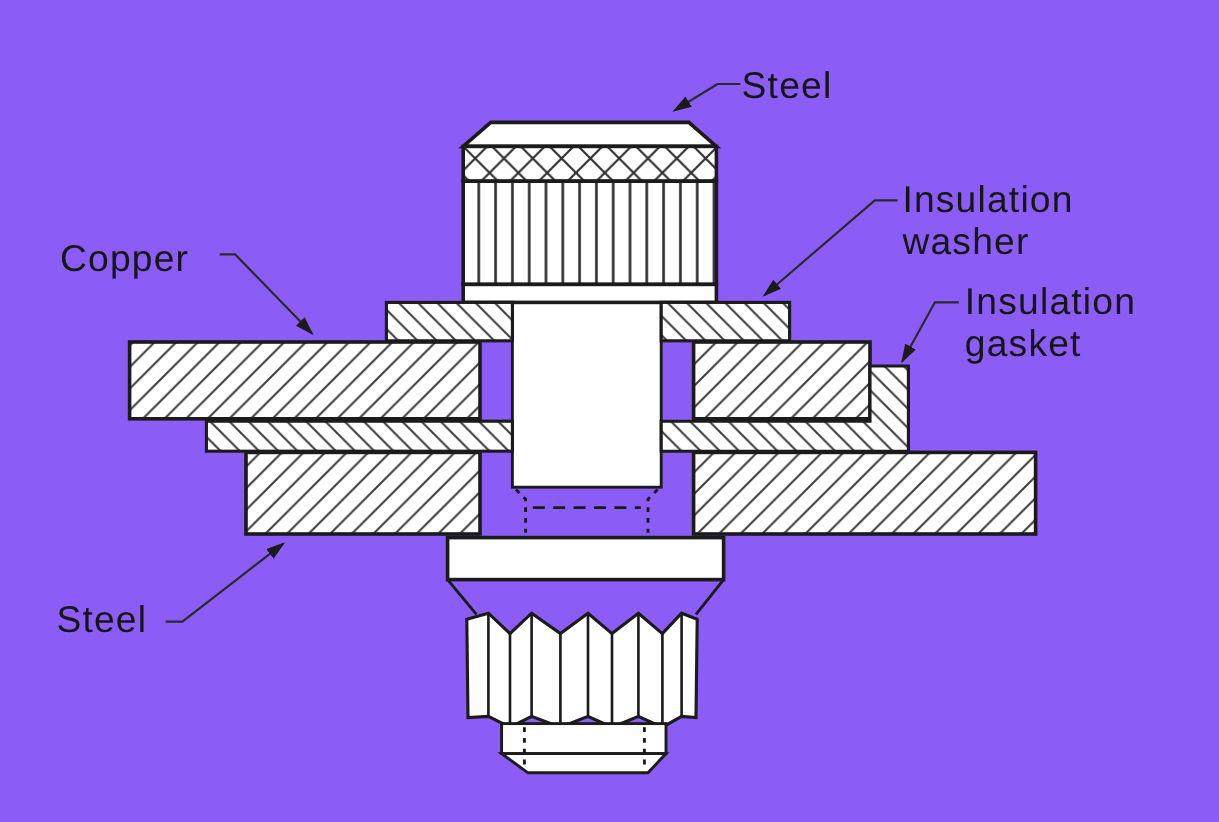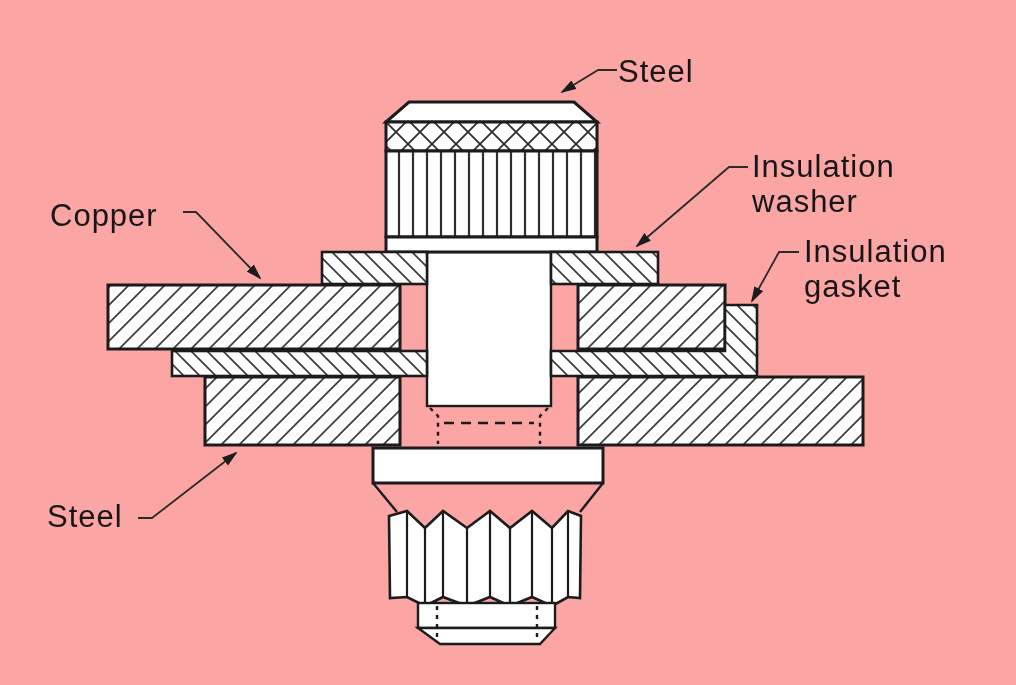--- a/index.html
+++ b/index.html
@@ -3,21 +3,21 @@
 <meta charset="utf-8">
 <style>
   html, body {
     margin: 0;
     padding: 0;
     background: #ffffff;
   }
   .stage {
     width: 1016px;
     height: 685px;
-    background: #fca5a5;
+    background: #8b5cf6;
     position: relative;
     overflow: hidden;
   }
   svg { display: block; }
   .outline {
     fill: #ffffff;
     stroke: #1b1b1b;
     stroke-width: 3;
     stroke-linejoin: miter;
   }

